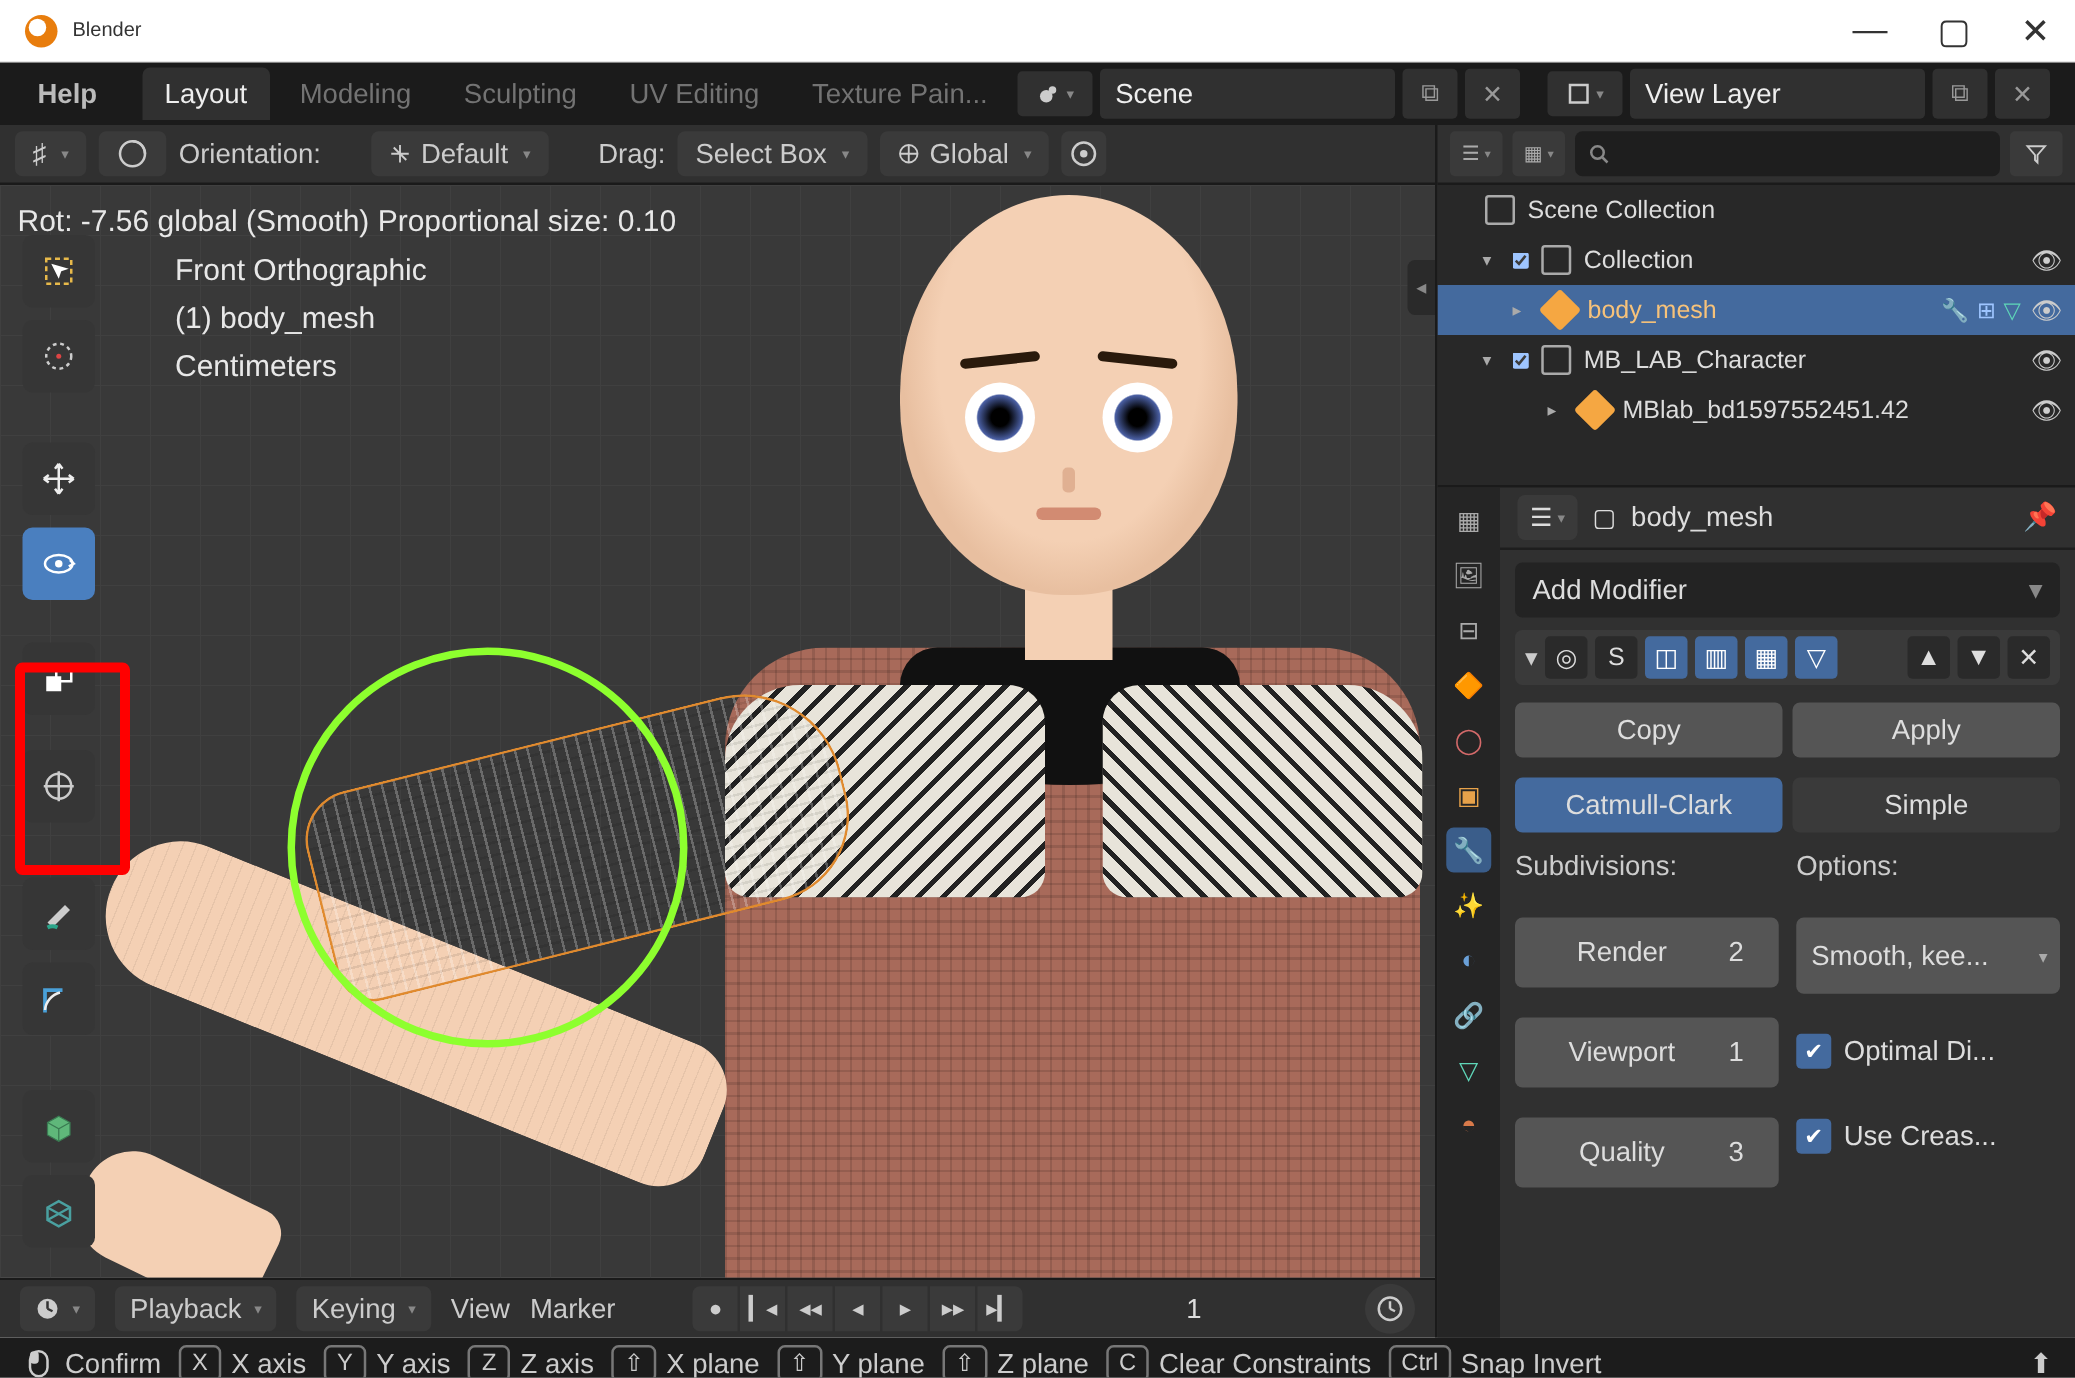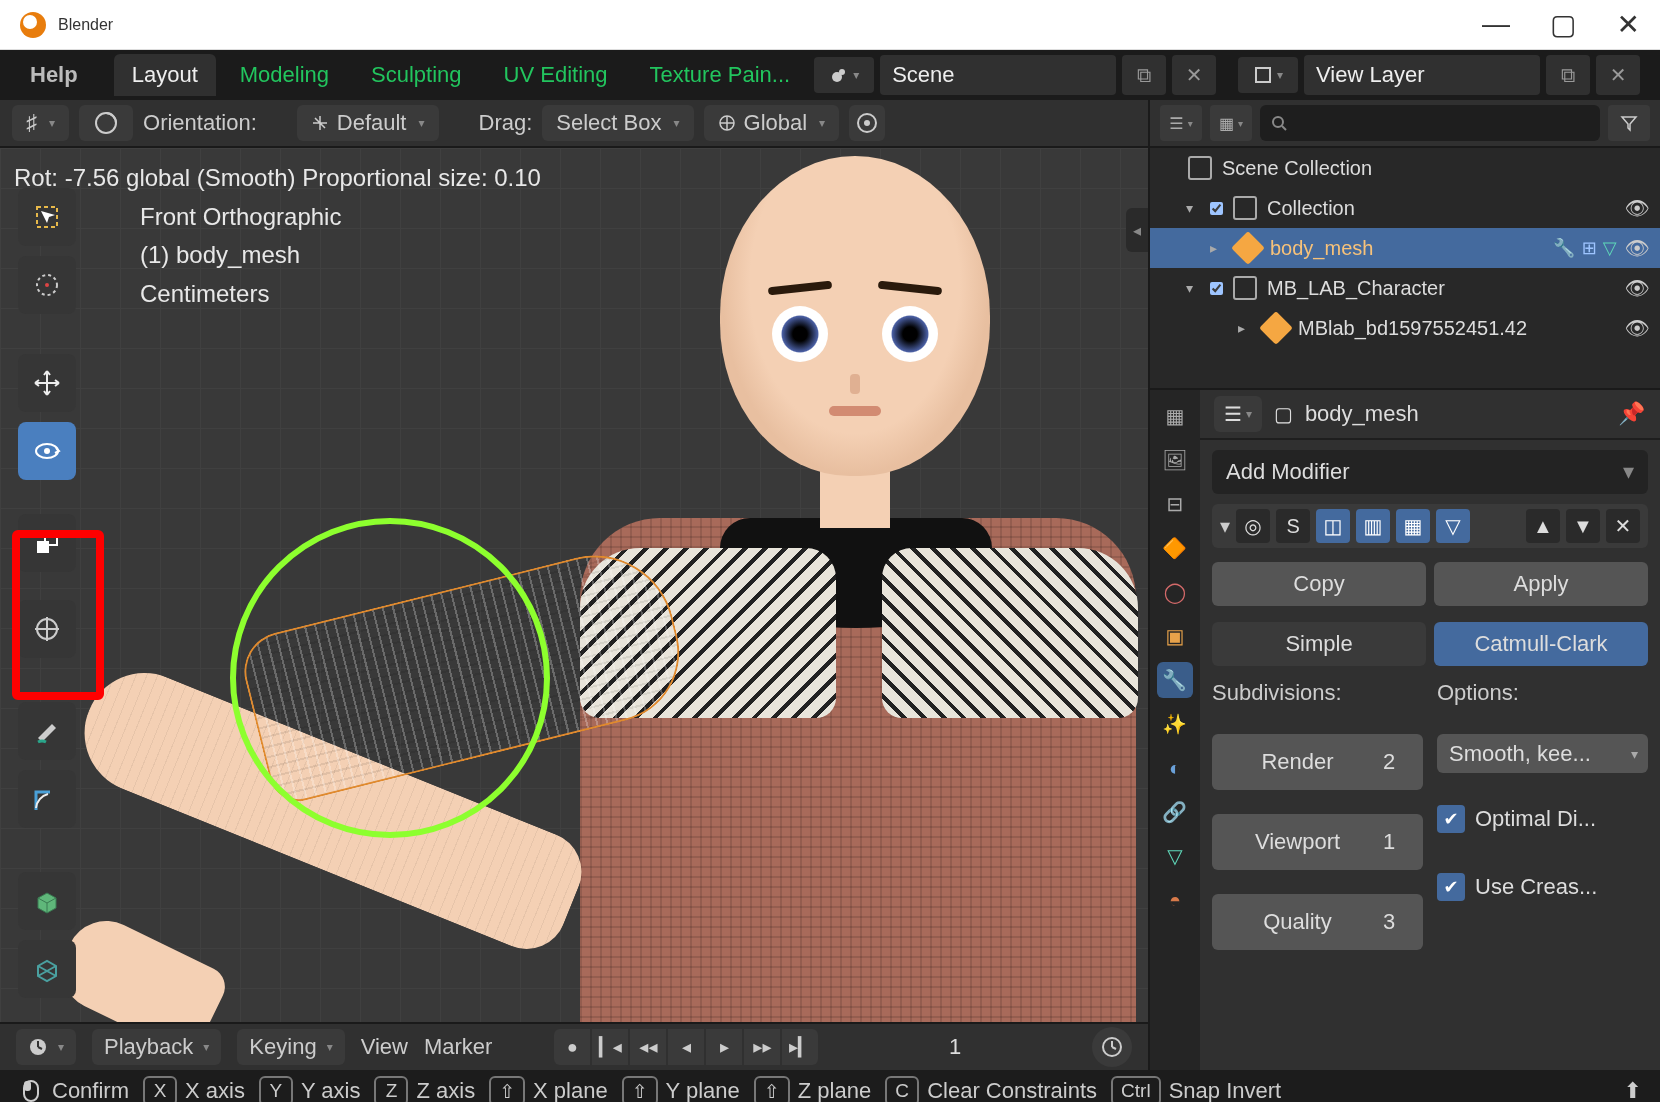--- a/index.html
+++ b/index.html
@@ -9,21 +9,21 @@
 .titlebar { height: 50px; background: #fff; display: flex; align-items: center; padding: 0 20px; border-bottom: 1px solid #ddd; }
 .titlebar .logo { width: 26px; height: 26px; background: #e87d0d; border-radius: 50%; margin-right: 12px; position: relative; }
 .titlebar .logo::after { content: ""; position: absolute; width: 14px; height: 14px; background: #fff; border-radius: 50%; top: 3px; left: 3px; }
 .titlebar .title { font-size: 16px; color: #333; flex: 1; }
 .titlebar .winbtns { display: flex; gap: 40px; font-size: 22px; color: #333; }
 .titlebar .winbtn { cursor: pointer; font-size: 28px; }
 
 
 .wshdr { height: 50px; background: #1b1b1b; display: flex; align-items: center; padding: 0 20px; color: #bbb; font-size: 22px; gap: 6px; }
 .wshdr .help { color: #bbb; padding: 6px 10px; margin-right: 20px; font-weight: bold; }
-.wshdr .tab { padding: 8px 18px; border-radius: 6px 6px 0 0; color: #22c55e; }
+.wshdr .tab { padding: 8px 18px; border-radius: 6px 6px 0 0; color: #737373; }
 .wshdr .tab.active { background: #303030; color: #eee; }
 .wshdr .spacer { flex: 0 0 10px; }
 .wshdr .dropicon { width: 60px; height: 36px; background: #303030; border-radius: 4px; display: flex; align-items: center; justify-content: center; }
 .wshdr .scenebox { flex: 1; height: 40px; background: #303030; border-radius: 4px; display: flex; align-items: center; padding: 0 12px; color: #eee; font-size: 22px; }
 .wshdr .iconbtn { width: 44px; height: 40px; background: #303030; border-radius: 4px; display: flex; align-items: center; justify-content: center; color: #999; font-size: 20px; }
 
 
 .mainrow { display: flex; height: 970px; }
 .leftpane { width: 1148px; display: flex; flex-direction: column; }
 .rightpane { width: 512px; display: flex; flex-direction: column; background: #303030; border-left: 2px solid #1a1a1a; }
@@ -117,21 +117,21 @@
 .btnseg { flex:1; height:44px; background:#3a3a3a; border-radius:6px; display:flex;align-items:center;justify-content:center; font-size:22px;}
 .btnseg.on { background:#446a9e; }
 .subgrid { display:flex; gap:14px; padding: 6px 12px 12px; }
 .subcol { flex:1; display:flex; flex-direction:column; gap:24px; }
 .subcol .lbl { font-size:22px; color:#ccc; margin-bottom:4px;}
 .numrow { height:56px; background:#555; border-radius:6px; display:flex; align-items:center; padding:0 14px; font-size:22px; }
 .numrow .k { flex:1; text-align:center;}
 .numrow .v { width: 40px; text-align:center; }
 .chkrow { height:44px; display:flex; align-items:center; gap:10px; font-size:22px;}
 .chk { width:28px;height:28px;background:#446a9e;border-radius:4px;display:flex;align-items:center;justify-content:center;color:#fff;font-size:18px;}
-.optdrop { height:39px; background:#555; border-radius:6px; display:flex; align-items:center; padding:0 12px; font-size:22px; position:relative;}
+.optdrop { height:61px; background:#555; border-radius:6px; display:flex; align-items:center; padding:0 12px; font-size:22px; position:relative;}
 .optdrop .chevd { position:absolute; right:10px; color:#aaa; font-size:14px;}
 
 svg { display:block; }
 </style>
 </head>
 <body>
 
 <div class="titlebar">
   <div class="logo"></div>
   <div class="title">Blender</div>
@@ -459,22 +459,22 @@
             <div class="cell">▲</div>
             <div class="cell">▼</div>
             <div class="cell">✕</div>
           </div>
         </div>
         <div class="btnrow">
           <div class="btn">Copy</div>
           <div class="btn">Apply</div>
         </div>
         <div class="btnrow">
+          <div class="btnseg on">Catmull-Clark</div>
           <div class="btnseg">Simple</div>
-          <div class="btnseg on">Catmull-Clark</div>
         </div>
         <div class="subgrid">
           <div class="subcol">
             <div class="lbl">Subdivisions:</div>
             <div class="numrow">
                 <span class="k">Render</span>
                 <span class="v">2</span>
               </div>
             <div class="numrow">
                 <span class="k">Viewport</span>

